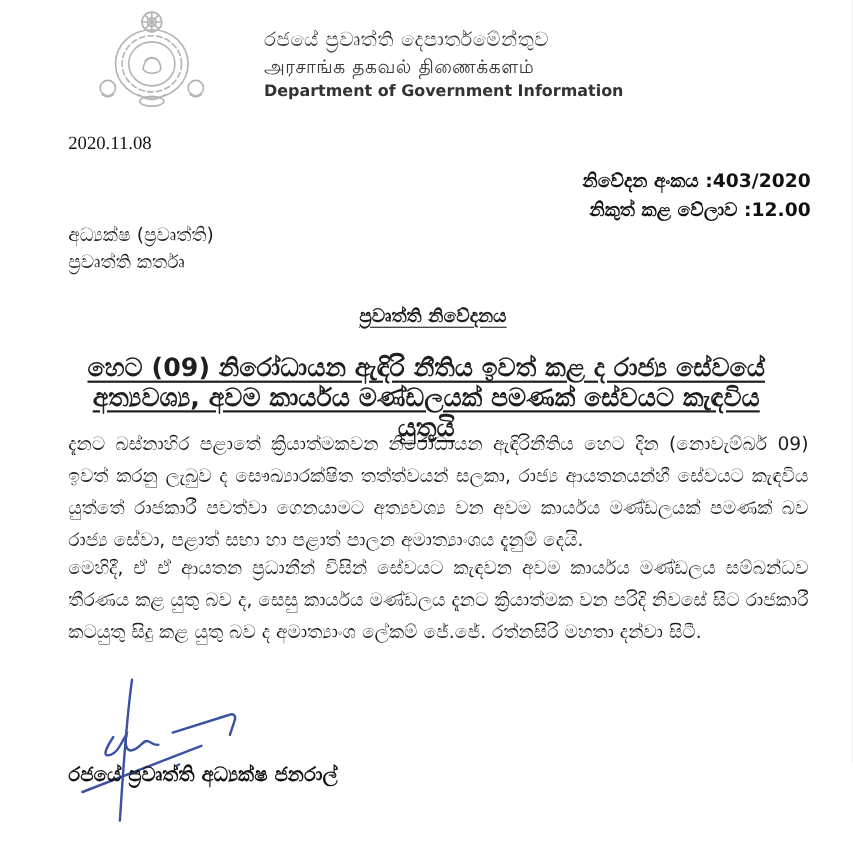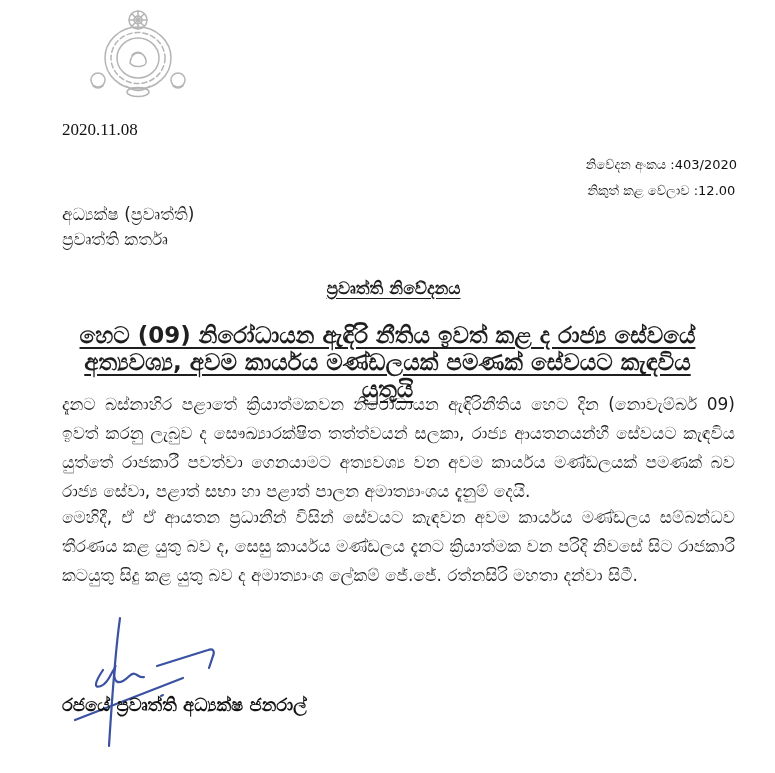--- a/index.html
+++ b/index.html
@@ -40,23 +40,23 @@
     font-family: "Liberation Serif", "DejaVu Serif", serif;
     font-size: 17px;
     color: #111;
   }
 
   
   .release-meta {
     position: absolute;
     right: 38px;
     top: 152px;
-    text-align: center;
-    font-weight: normal;
-    font-size: 13px;
+    text-align: right;
+    font-weight: bold;
+    font-size: 17px;
     line-height: 26px;
     color: #111;
   }
 
   
   .recipients {
     position: absolute;
     left: 62px;
     top: 202px;
     font-size: 17px;
@@ -152,20 +152,25 @@
       <path d="M41,78 q12,9 24,0"></path>
       <ellipse cx="53" cy="84" rx="11" ry="4.5"></ellipse>
 
       <circle cx="13" cy="72" r="7"></circle>
       <circle cx="93" cy="72" r="7"></circle>
       <path d="M8,78 q5,4 10,0"></path>
       <path d="M88,78 q5,4 10,0"></path>
     </svg>
   </div>
 
+  <div class="letterhead-text">
+    <div class="lh-sinhala">රජයේ ප්‍රවෘත්ති දෙපාර්තමේන්තුව</div>
+    <div class="lh-tamil">அரசாங்க தகவல் திணைக்களம்</div>
+    <div class="lh-english">Department of Government Information</div>
+  </div>
 
   <div class="doc-date">2020.11.08</div>
 
   <div class="release-meta">
     <div>නිවේදන අංකය :403/2020</div>
     <div>නිකුත් කළ වේලාව :12.00</div>
   </div>
 
   <div class="recipients">
     <div>අධ්‍යක්ෂ (ප්‍රවෘත්ති)</div>

